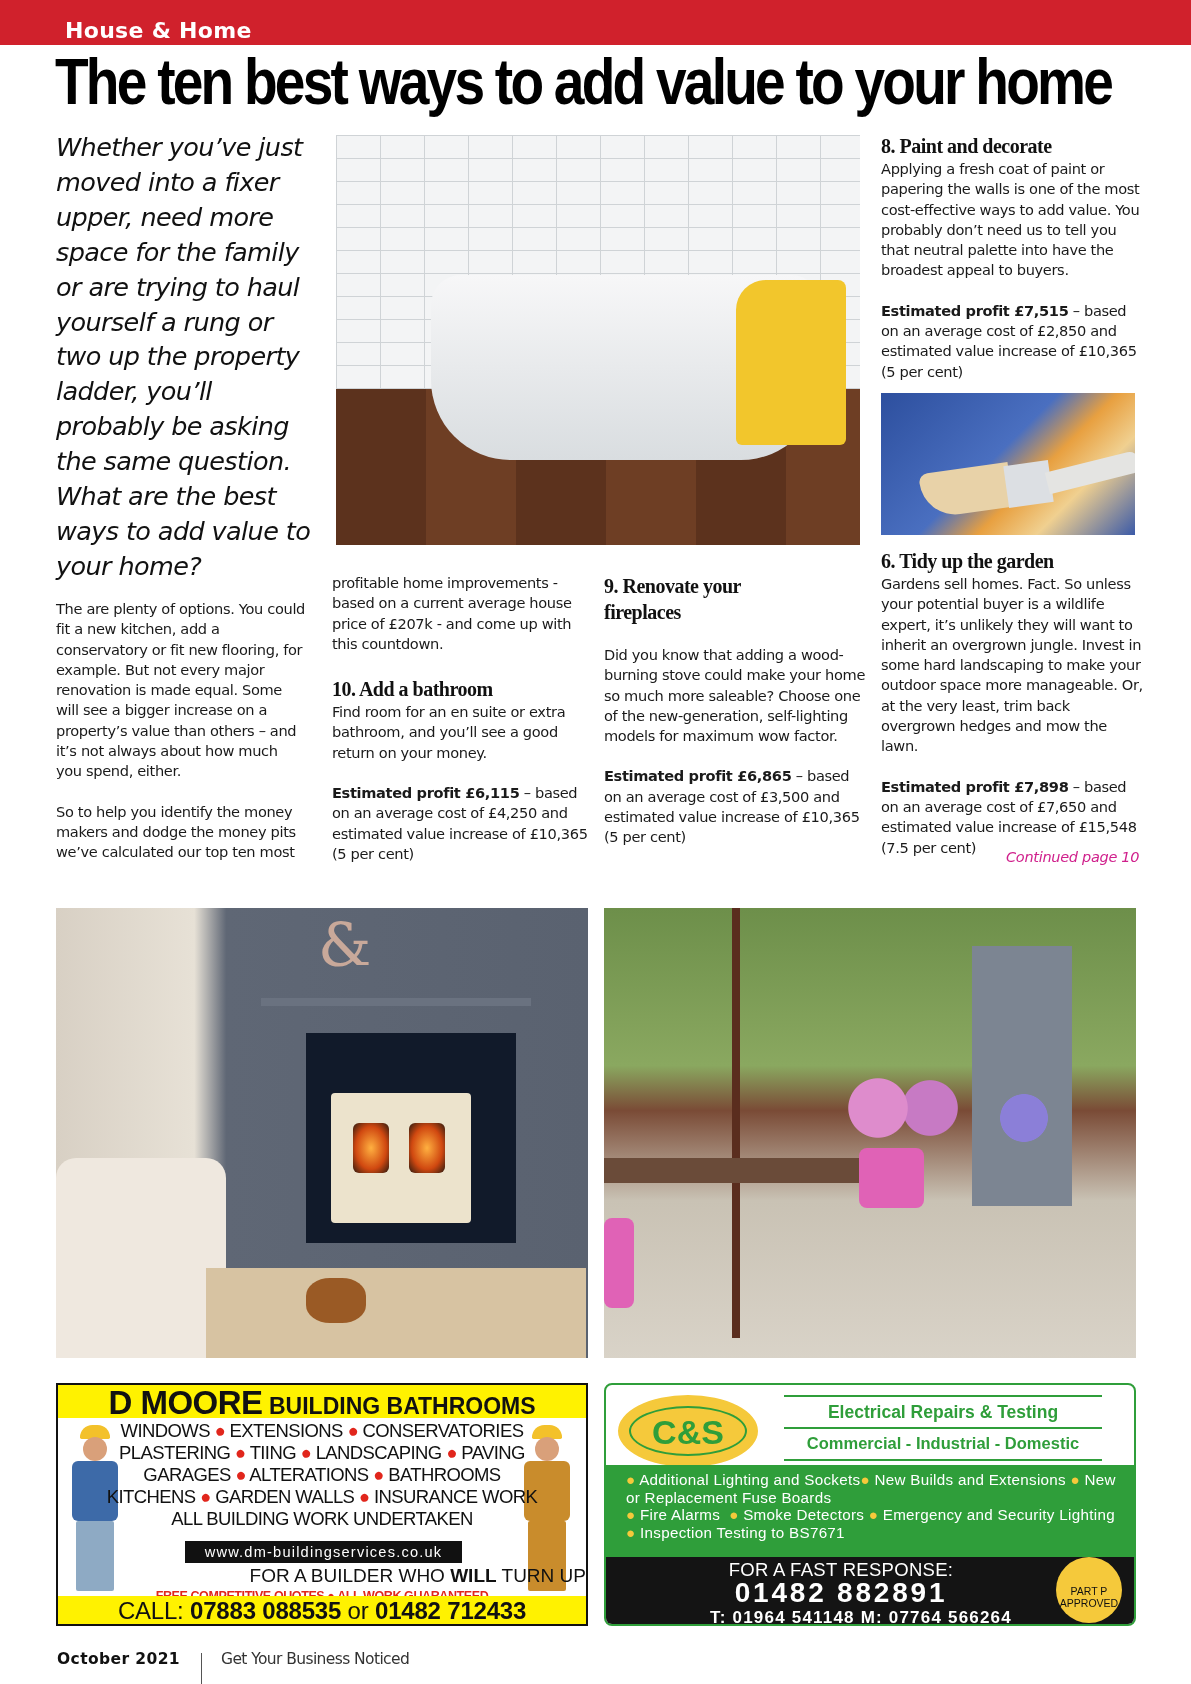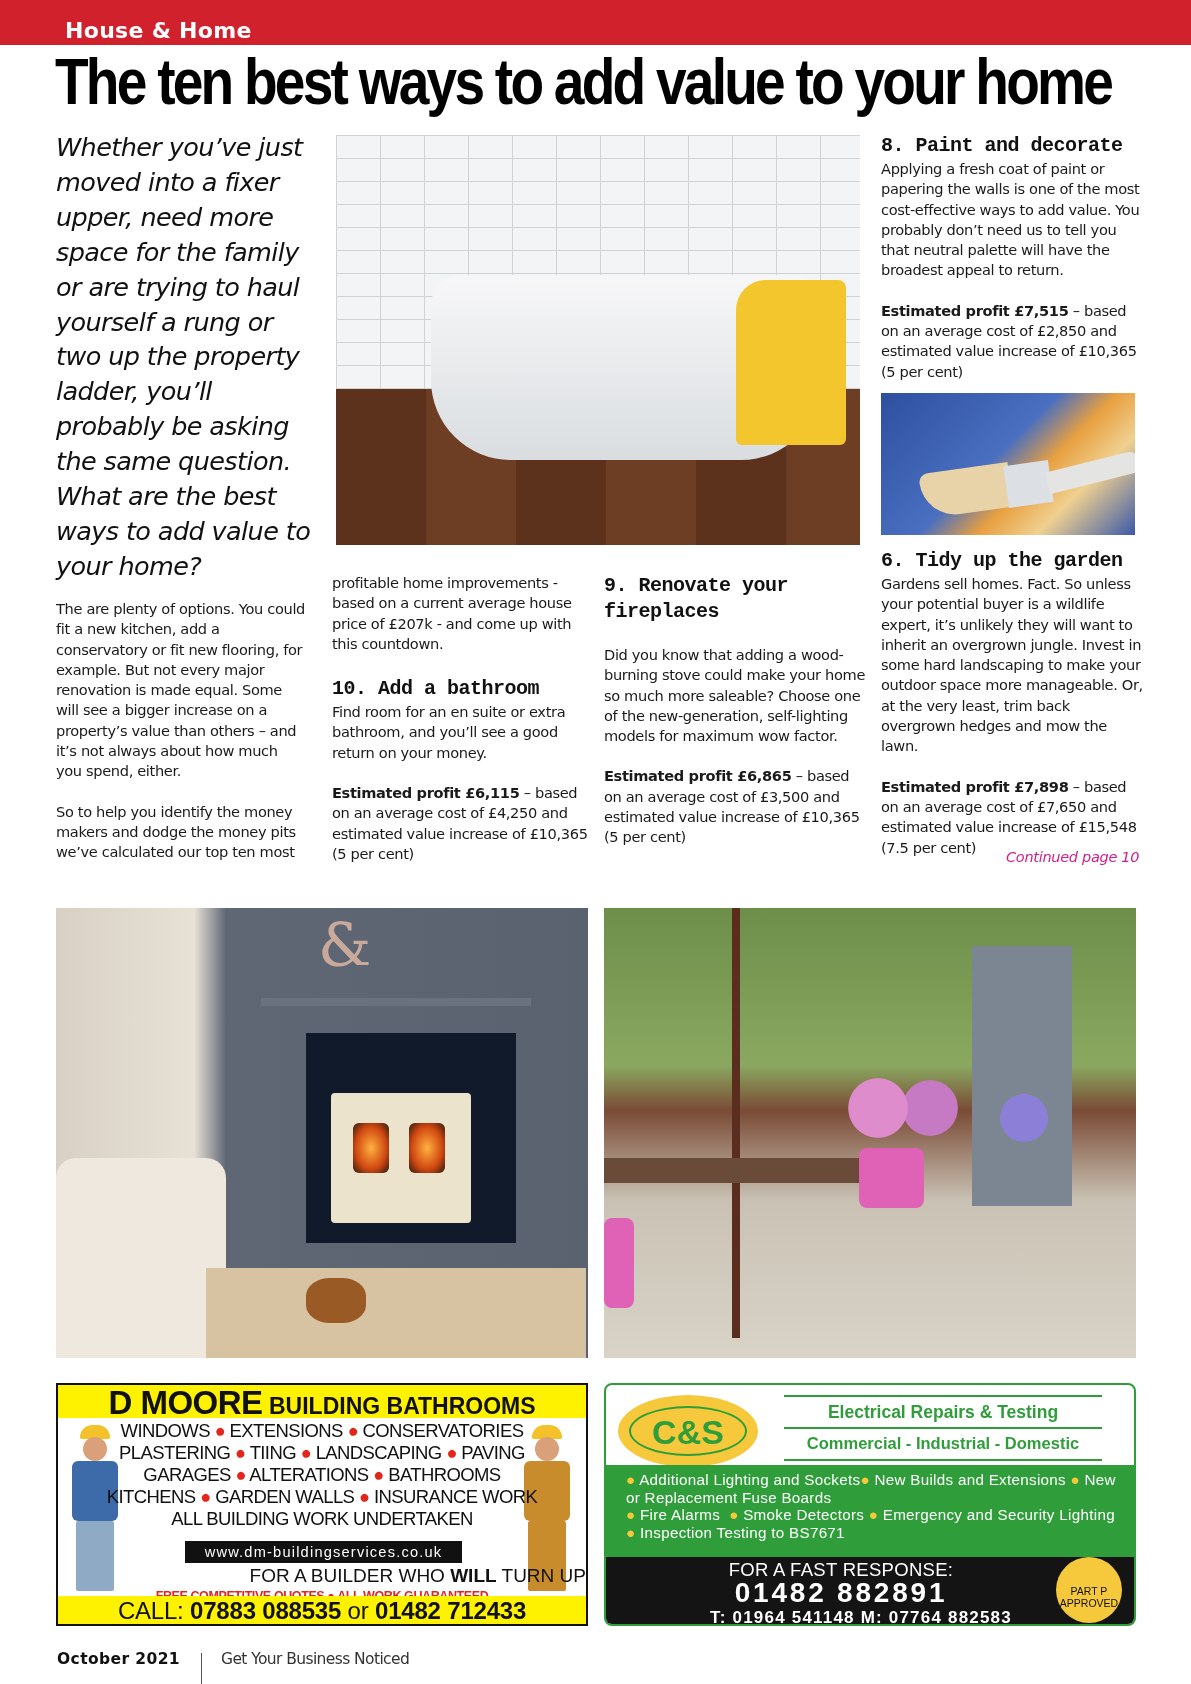--- a/index.html
+++ b/index.html
@@ -8,21 +8,21 @@
 
   .topbar { position: absolute; left: 0; top: 0; width: 1191px; height: 45px; background: #d0212c; }
   .section-label { position: absolute; left: 57px; top: 18px; font-family: "DejaVu Sans", sans-serif; font-weight: bold; font-size: 22px; color: #ffffff; letter-spacing: 0.3px; margin-left: 8px; }
 
   .headline { position: absolute; left: 55px; top: 46px; font-family: "Liberation Sans", sans-serif; font-weight: bold; font-size: 64px; line-height: 72px; color: #000; letter-spacing: -3.2px; transform: scaleX(0.86); transform-origin: left top; white-space: nowrap; }
 
   .intro { position: absolute; left: 56px; top: 130px; width: 260px; font-family: "DejaVu Sans", sans-serif; font-style: italic; font-size: 25.5px; line-height: 34.9px; color: #111; letter-spacing: -0.6px; }
 
   .body { font-family: "DejaVu Sans", sans-serif; font-size: 14.6px; line-height: 20.3px; color: #1a1a1a; letter-spacing: -0.35px; }
   .body b { font-weight: bold; }
-  .h3 { font-family: Liberation Mono, monospace; font-weight: bold; font-size: 20px; line-height: 26px; color: #111; letter-spacing: -0.5px; }
+  .h3 { font-family: Liberation Serif, serif; font-weight: bold; font-size: 20px; line-height: 26px; color: #111; letter-spacing: -0.5px; }
 
   .col1 { position: absolute; left: 56px; top: 599px; width: 250px; }
   .col2 { position: absolute; left: 332px; top: 573px; width: 262px; }
   .col3 { position: absolute; left: 604px; top: 573px; width: 262px; }
   .col4a { position: absolute; left: 881px; top: 133px; width: 262px; }
   .col4b { position: absolute; left: 881px; top: 548px; width: 262px; }
 
   .gap { height: 20px; }
   .gap-lg { height: 22px; }
 
@@ -144,21 +144,21 @@
 <div class="col3 body">
   <h3 class="h3" style="width:190px">9. Renovate your fireplaces</h3>
   <div class="gap"></div>
   <p>Did you know that adding a wood-burning stove could make your home so much more saleable? Choose one of the new-generation, self-lighting models for maximum wow factor.</p>
   <div class="gap"></div>
   <p><b>Estimated profit £6,865</b><span> – based on an average cost of £3,500 and estimated value increase of £10,365 (5 per cent)</span></p>
 </div>
 
 <div class="col4a body">
   <h3 class="h3">8. Paint and decorate</h3>
-  <p> Applying a fresh coat of paint or papering the walls is one of the most cost-effective ways to add value. You probably don’t need us to tell you that neutral palette will have the broadest appeal to return.</p>
+  <p> Applying a fresh coat of paint or papering the walls is one of the most cost-effective ways to add value. You probably don’t need us to tell you that neutral palette into have the broadest appeal to buyers.</p>
   <div class="gap"></div>
   <p><b>Estimated profit £7,515</b><span> – based on an average cost of £2,850 and estimated value increase of £10,365 (5 per cent)</span></p>
 </div>
 
 <div class="img img-paint">
   <div class="brush"></div>
   <div class="ferrule"></div>
   <div class="handle"></div>
 </div>
 
@@ -231,20 +231,20 @@
   <div class="ad2-rule" style="top:42px"></div>
   <div class="ad2-t2">Commercial - Industrial - Domestic</div>
   <div class="ad2-rule" style="top:74px"></div>
   <div class="ad2-green">
     <span class="ydot">●</span> <span>Additional Lighting and Sockets</span><span class="ydot">●</span> <span>New Builds and Extensions</span> <span class="ydot">●</span> <span>New or Replacement Fuse Boards</span><br>
     <span class="ydot">●</span> <span>Fire Alarms</span> &nbsp;<span class="ydot">●</span> <span>Smoke Detectors</span> <span class="ydot">●</span> <span>Emergency and Security Lighting</span> <span class="ydot">●</span> <span>Inspection Testing to BS7671</span>
   </div>
   <div class="ad2-black">
     <div class="ad2-fast">FOR A FAST RESPONSE:</div>
     <div class="ad2-num">01482 882891</div>
-    <div class="ad2-tm">T: 01964 541148  M: 07764 882583</div>
+    <div class="ad2-tm">T: 01964 541148  M: 07764 566264</div>
     <div class="ad2-badge"><span>PART P</span><br><span>APPROVED</span></div>
   </div>
 </div>
 
 <div class="footer-date">October 2021</div>
 <div class="footer-sep"></div>
 <div class="footer-tag">Get Your Business Noticed</div>
 
 </body></html>

